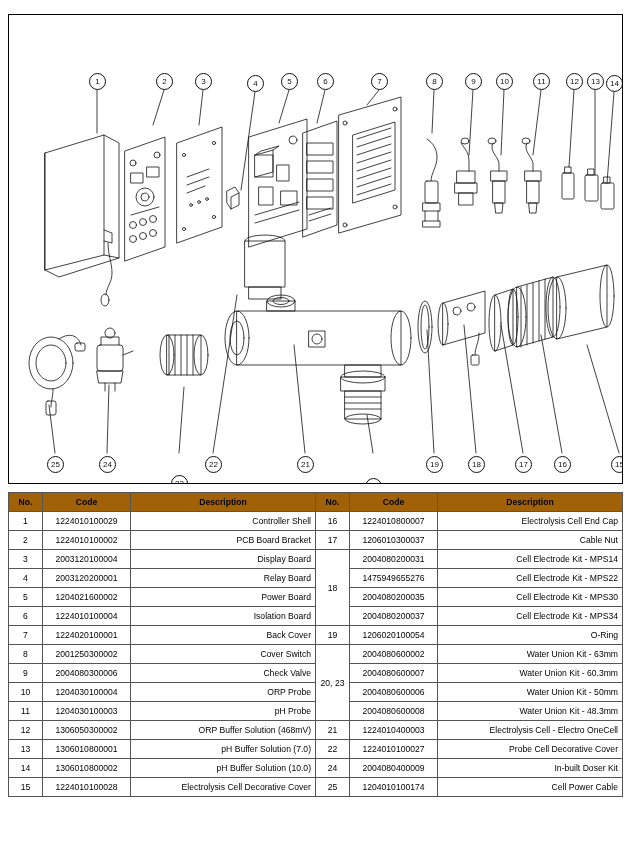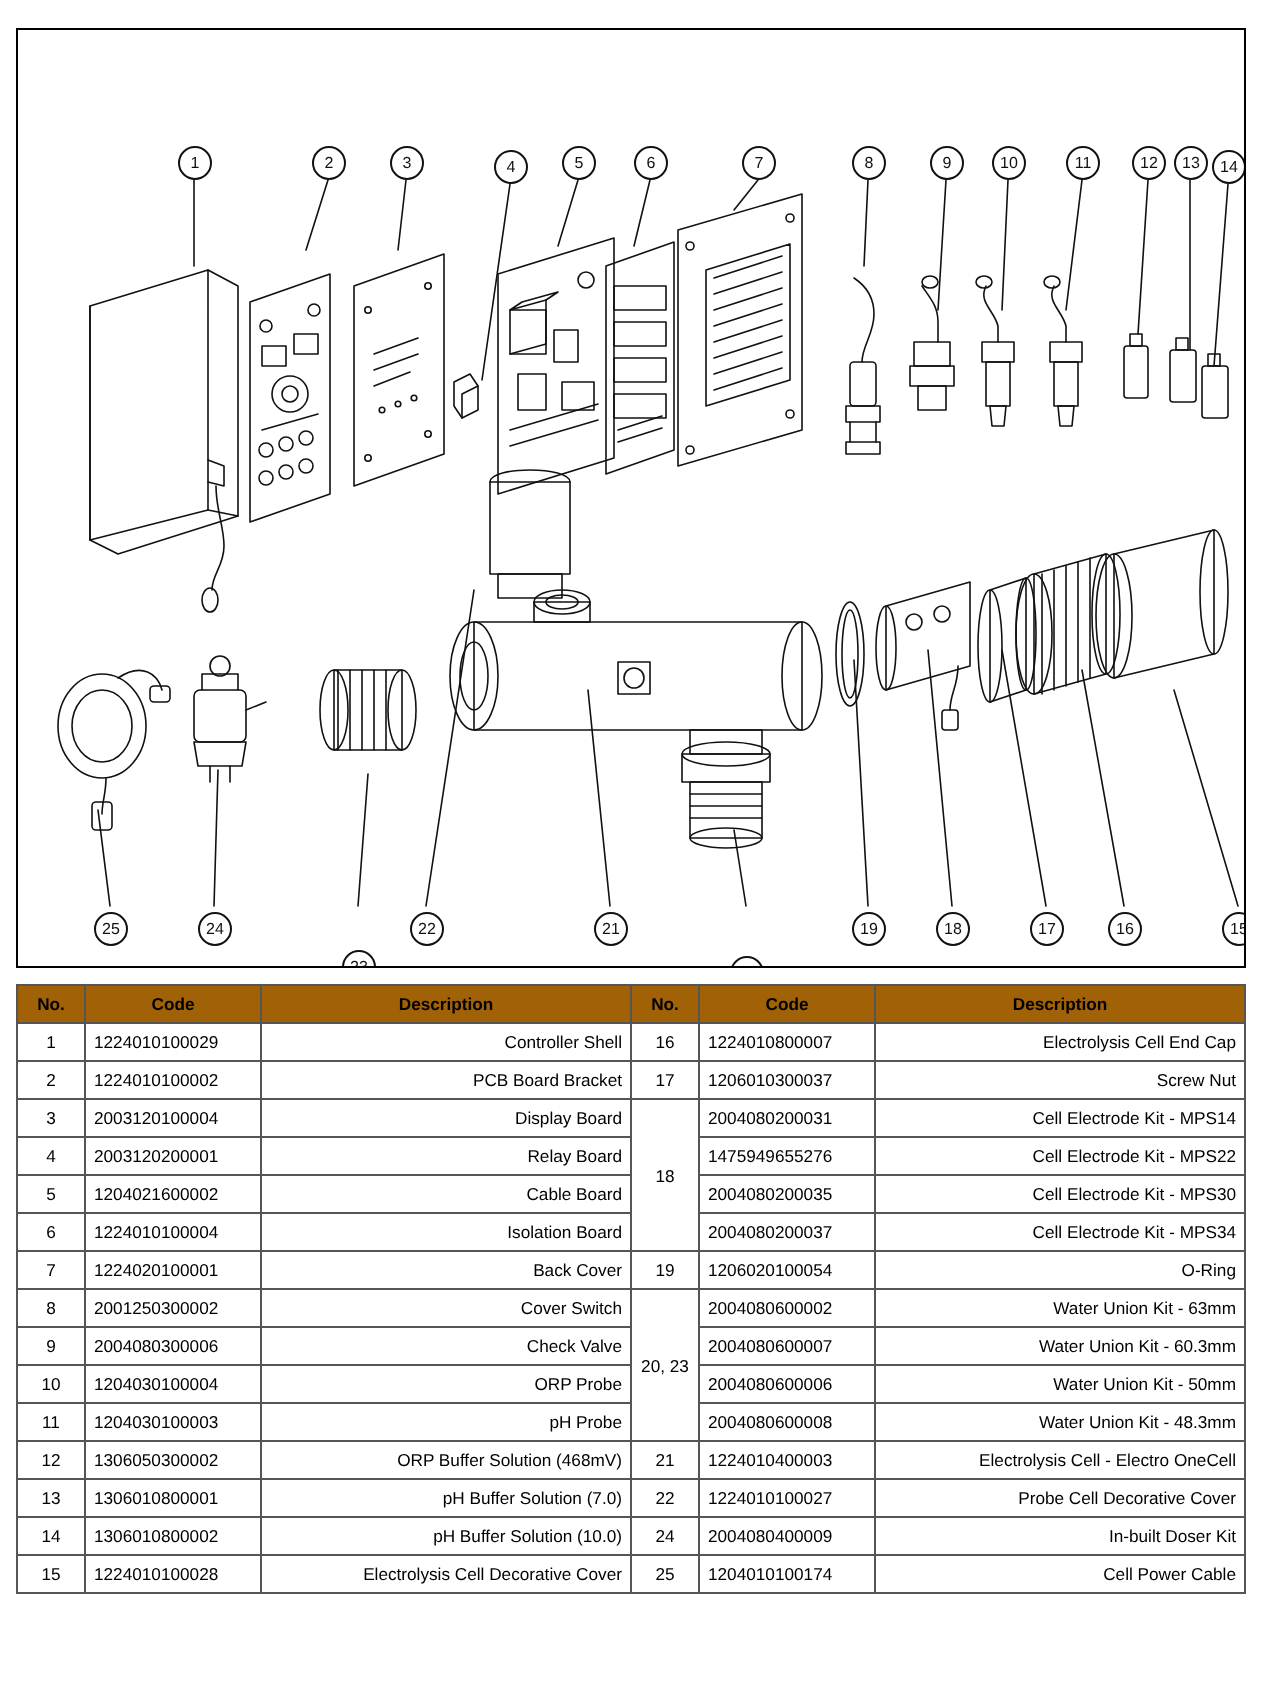--- a/index.html
+++ b/index.html
@@ -55,21 +55,21 @@
   }
   .parts-table th {
     font-weight: bold;
     text-align: center;
     background: #a16207;
   }
   .col-no    { width: 34px;  text-align: center; }
   .col-code  { width: 88px;  text-align: center; }
   .col-desc  { width: 185px; text-align: left; padding-left: 6px; margin-left: 11px; }
   .parts-table td.num { text-align: center; }
-  .parts-table td.code { }
+  .parts-table td.code { text-align: center; }
   .parts-table td.desc { text-align: right; padding-left: 6px; }
 </style>
 </head>
 <body>
 
 <div class="page">
 
   <div class="diagram">
 
     <svg width="615" height="470" viewBox="0 0 615 470" style="position:absolute;left:0;top:0;">
@@ -321,41 +321,41 @@
         <td class="num">16</td>
         <td class="code">1224010800007</td>
         <td class="desc">Electrolysis Cell End Cap</td>
       </tr>
       <tr>
         <td class="num">2</td>
         <td class="code">1224010100002</td>
         <td class="desc">PCB Board Bracket</td>
         <td class="num">17</td>
         <td class="code">1206010300037</td>
-        <td class="desc">Screw Nut</td>
+        <td class="desc">Cable Nut</td>
       </tr>
       <tr>
         <td class="num">3</td>
         <td class="code">2003120100004</td>
         <td class="desc">Display Board</td>
         <td class="num" rowspan="4">18</td>
         <td class="code">2004080200031</td>
         <td class="desc">Cell Electrode Kit - MPS14</td>
       </tr>
       <tr>
         <td class="num">4</td>
         <td class="code">2003120200001</td>
         <td class="desc">Relay Board</td>
         <td class="code">1475949655276</td>
         <td class="desc">Cell Electrode Kit - MPS22</td>
       </tr>
       <tr>
         <td class="num">5</td>
         <td class="code">1204021600002</td>
-        <td class="desc">Cable Board</td>
+        <td class="desc">Power Board</td>
         <td class="code">2004080200035</td>
         <td class="desc">Cell Electrode Kit - MPS30</td>
       </tr>
       <tr>
         <td class="num">6</td>
         <td class="code">1224010100004</td>
         <td class="desc">Isolation Board</td>
         <td class="code">2004080200037</td>
         <td class="desc">Cell Electrode Kit - MPS34</td>
       </tr>

